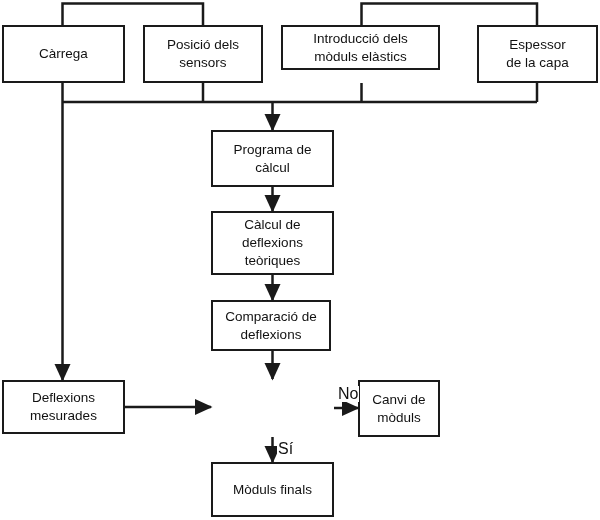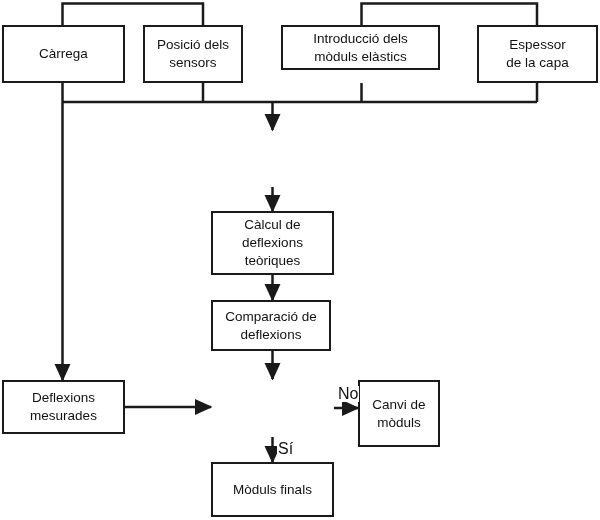--- a/index.html
+++ b/index.html
@@ -93,54 +93,58 @@
       <path d="M334,408 L358,408" marker-end="url(#arrow)"></path>
 
       <path d="M272.5,437 L272.5,462" marker-end="url(#arrow)"></path>
     </g>
   </svg>
 
   <div class="node" style="left:2px; top:25px; width:123px; height:58px;">
     <span class="node-label">Càrrega</span>
   </div>
 
-  <div class="node" style="left:143px; top:25px; width:100px; height:58px;">
+  <div class="node" style="left:143px; top:25px; width:120px; height:58px;">
     <span class="node-label">Posició dels
 sensors</span>
   </div>
 
   <div class="node" style="left:281px; top:25px; width:159px; height:45px;">
     <span class="node-label">Introducció dels
 mòduls elàstics</span>
   </div>
 
   <div class="node" style="left:477px; top:25px; width:121px; height:58px;">
     <span class="node-label">Espessor
 de la capa</span>
   </div>
 
+  <div class="node" style="left:211px; top:130px; width:123px; height:57px;">
+    <span class="node-label">Programa de
+càlcul</span>
+  </div>
 
   <div class="node" style="left:211px; top:211px; width:123px; height:64px;">
     <span class="node-label">Càlcul de
 deflexions
 teòriques</span>
   </div>
 
   <div class="node" style="left:211px; top:300px; width:120px; height:51px;">
     <span class="node-label">Comparació de
 deflexions</span>
   </div>
 
   <div class="node" style="left:2px; top:380px; width:123px; height:54px;">
     <span class="node-label">Deflexions
 mesurades</span>
   </div>
 
 
-  <div class="node" style="left:358px; top:380px; width:82px; height:67px;">
+  <div class="node" style="left:358px; top:380px; width:82px; height:57px;">
     <span class="node-label">Canvi de
 mòduls</span>
   </div>
 
   <div class="node" style="left:211px; top:462px; width:123px; height:55px;">
     <span class="node-label">Mòduls finals</span>
   </div>
 
   <span class="edge-label" style="left:337px; top:386px;">No</span>
 

